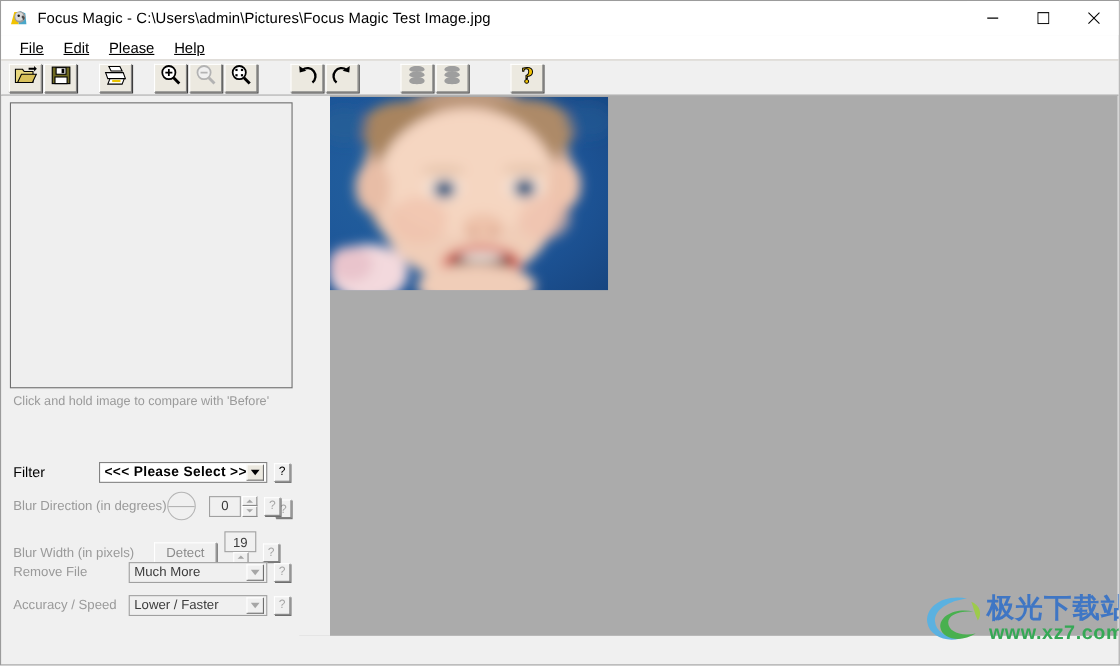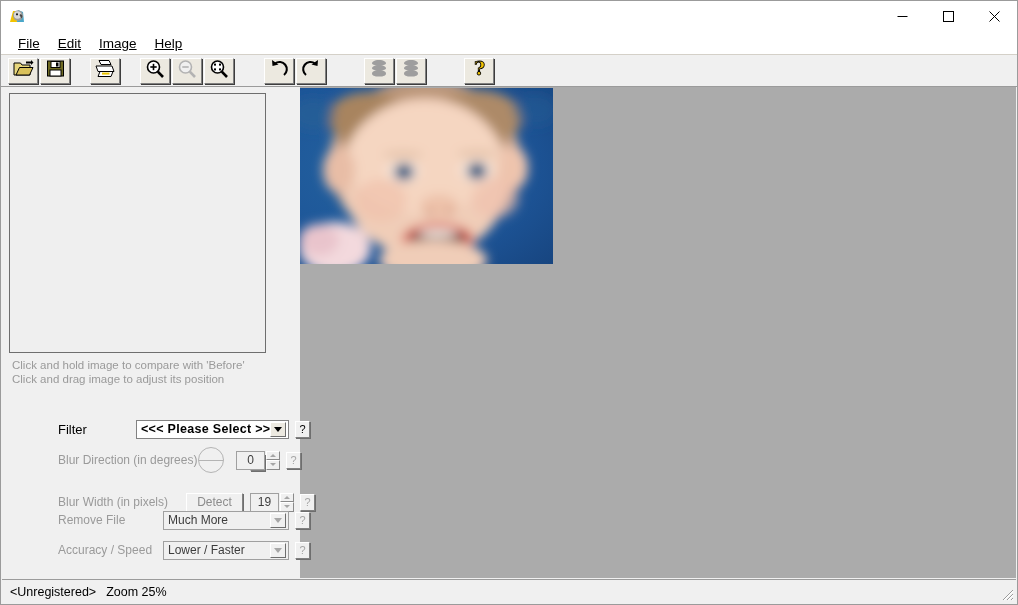--- a/index.html
+++ b/index.html
@@ -142,21 +142,21 @@
     font-size: 11px; color: #000;
     display: flex; align-items: center; justify-content: center;
     box-sizing: border-box;
     flex: 0 0 auto;
   }
   .qbtn.dis { color: #a6a6a6; }
 
   .ctrl-row {
     position: absolute; left: 10px;
     width: 252px; height: 22px;
-    display: flex; align-items: center; margin-left: 46px;
+    display: flex; align-items: center;
   }
   .ctrl-label {
     font-size: 12px; color: #9a9a9a;
     white-space: nowrap;
     flex: 0 0 auto;
   }
   .ctrl-label.on { color: #000; font-weight: normal; }
 
   .combo {
     height: 19px;
@@ -313,20 +313,21 @@
       <svg width="17" height="17" viewBox="0 0 17 17">
         <rect x="0" y="0" width="17" height="17" fill="#ffffff"></rect>
         <path d="M1 14 L4 3 L7 3 L8 14 Z" fill="#f2c300"></path>
         <path d="M8 14 L9 2 L14 4 L15 14 Z" fill="#4aa7c9"></path>
         <ellipse cx="9" cy="7.5" rx="5" ry="5.2" fill="#9d9d9d"></ellipse>
         <ellipse cx="8.5" cy="7" rx="3.6" ry="3.8" fill="#d8d8d8"></ellipse>
         <circle cx="8" cy="6.3" r="1.1" fill="#1a1a1a"></circle>
         <path d="M11 6 Q15 7 12.5 10.5 Q11.5 8.5 10.6 7.6 Z" fill="#4a4a4a"></path>
       </svg>
     </div>
+    <div class="title-text">Focus Magic - C:\Users\admin\Pictures\Focus Magic Test Image.jpg</div>
     <div class="win-buttons">
       <div class="win-btn">
         <svg width="11" height="11" viewBox="0 0 11 11">
             <line x1="0.5" y1="5.5" x2="10.5" y2="5.5" stroke="#000" stroke-width="1"></line>
           </svg>
       </div>
       <div class="win-btn">
         <svg width="11" height="11" viewBox="0 0 11 11">
             <rect x="0.5" y="0.5" width="10" height="10" fill="none" stroke="#000" stroke-width="1"></rect>
           </svg>
@@ -336,21 +337,21 @@
             <line x1="0.5" y1="0.5" x2="10.5" y2="10.5" stroke="#000" stroke-width="1"></line>
             <line x1="10.5" y1="0.5" x2="0.5" y2="10.5" stroke="#000" stroke-width="1"></line>
           </svg>
       </div>
     </div>
   </div>
 
   <div class="menubar">
     <div class="menu-item">File</div>
     <div class="menu-item">Edit</div>
-    <div class="menu-item">Image</div>
+    <div class="menu-item">Please</div>
     <div class="menu-item">Help</div>
   </div>
 
   <div class="toolbar">
     <div class="tb-lead"></div>
 
     <div class="tb-btn">
       <span>
         <svg width="21" height="19" viewBox="0 0 21 19">
           <path d="M1 4 L1 16 L17 16 L17 6 L9 6 L7.5 4 Z" fill="#e8d77c" stroke="#000" stroke-width="1"></path>
@@ -535,21 +536,20 @@
       </svg>
     </div>
   </div>
 
   <div class="side-panel">
 
     <div class="preview-box"></div>
 
     <div class="hint-block">
       <div class="hint-line">Click and hold image to compare with 'Before'</div>
-      <div class="hint-line">Click and drag image to adjust its position</div>
     </div>
     <div class="qbtn dis" style="position:absolute; left:248px; top:367px;">?</div>
 
     <div class="ctrl-row" style="top:331px;">
       <div class="ctrl-label on" style="width:78px; font-size:13px;">Filter</div>
       <div class="combo bold" style="width:153px;">
         <div class="cval">&lt;&lt;&lt; Please Select &gt;&gt;&gt;</div>
         <div class="arrow">
             <div class="tri-down"></div>
           </div>
@@ -570,21 +570,21 @@
               <div class="tri-dn-s"></div>
             </div>
         </div>
       </div>
       <div class="qbtn dis" style="margin-left:6px;">?</div>
     </div>
 
     <div class="ctrl-row" style="top:404px;">
       <div class="ctrl-label" style="width:128px;">Blur Width (in pixels)</div>
       <div class="btn-detect">Detect</div>
-      <div class="spin-wrap" style="margin-left:7px;">
+      <div class="spin-wrap" style="margin-left:7px;flex-direction:column;">
         <div class="spin-field">19</div>
         <div class="spin-btns">
           <div class="spin-up">
               <div class="tri-up-s"></div>
             </div>
           <div class="spin-dn">
               <div class="tri-dn-s"></div>
             </div>
         </div>
       </div>
@@ -607,33 +607,24 @@
       <div class="combo dis" style="width:127px;">
         <div class="cval">Lower   /  Faster</div>
         <div class="arrow">
             <div class="tri-down dis"></div>
           </div>
       </div>
       <div class="qbtn dis" style="margin-left:6px;">?</div>
     </div>
   </div>
 
-
-  <div class="statusbar">
-    <div class="status-text">&lt;Unregistered&gt;</div>
-    <div class="status-text" style="padding-left:10px;">Zoom 25%</div>
-    <div class="grip">
-      <svg width="14" height="14" viewBox="0 0 14 14">
-        <g stroke="#ffffff" stroke-width="1.4">
-          <line x1="13" y1="4" x2="4" y2="13"></line>
-          <line x1="13" y1="8" x2="8" y2="13"></line>
-          <line x1="13" y1="12" x2="12" y2="13"></line>
-        </g>
-        <g stroke="#9b9b9b" stroke-width="1">
-          <line x1="13" y1="3" x2="3" y2="13"></line>
-          <line x1="13" y1="7" x2="7" y2="13"></line>
-          <line x1="13" y1="11" x2="11" y2="13"></line>
-        </g>
-      </svg>
-    </div>
+  <div class="watermark">
+    <svg width="56" height="48" viewBox="0 0 56 48" style="position:absolute;left:0;top:2px;">
+      <path d="M40 6 C18 2 2 14 4 28 C6 42 26 48 40 40 C26 44 12 38 11 27 C10 16 24 8 40 6 Z" fill="#5bb1e0"></path>
+      <path d="M46 18 C30 14 14 22 16 33 C18 44 36 46 48 38 C34 41 23 36 23 28 C23 21 33 17 46 18 Z" fill="#49b04f"></path>
+      <path d="M44 9 C52 12 54 20 50 26 C47 20 46 14 44 9 Z" fill="#9dcb4b"></path>
+    </svg>
+    <div class="wm-cn">极光下载站</div>
+    <div class="wm-url">www.xz7.com</div>
   </div>
 
+
 </div>
 
 </body></html>

